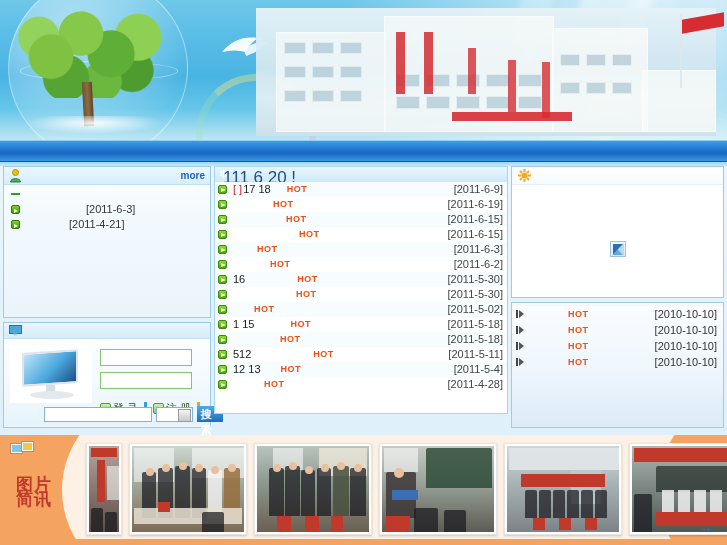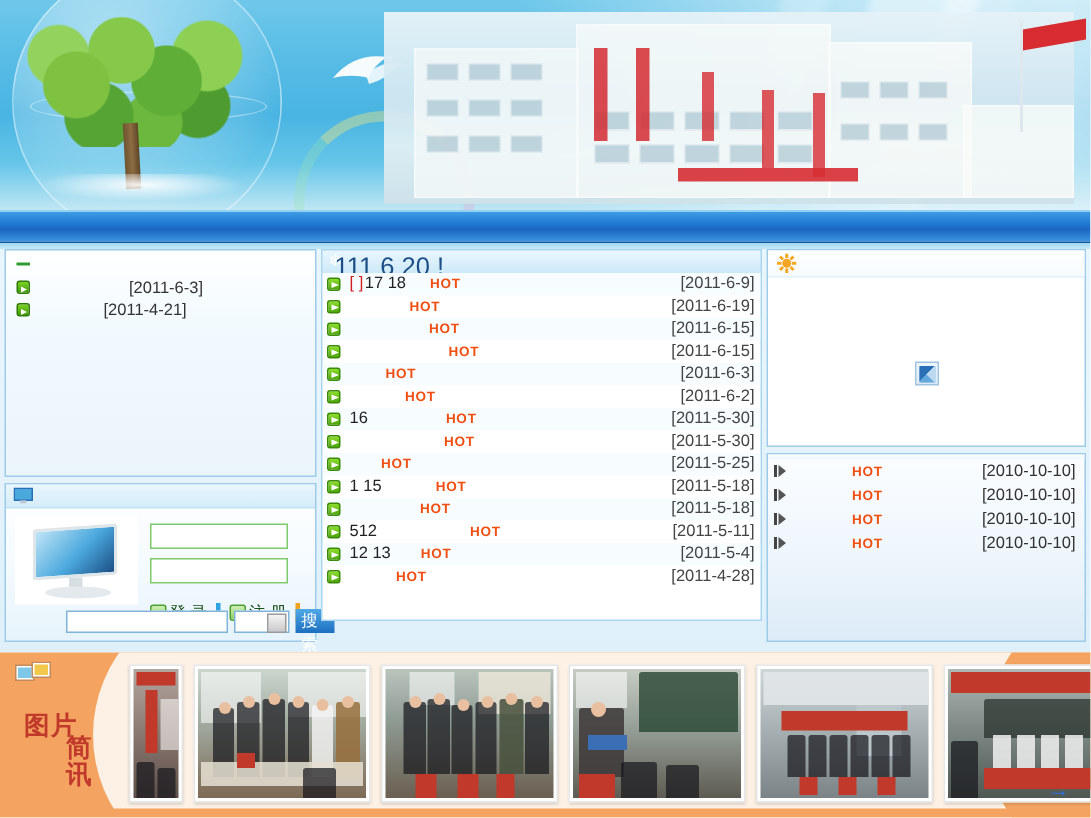--- a/index.html
+++ b/index.html
@@ -210,21 +210,21 @@
     width:44px; height:15px; border:1px solid #7fb4d8; background:#ffffff;
     position:relative;
   }
   .search-select:after{
     content:""; position:absolute; right:1px; top:1px; width:11px; height:11px;
     background:linear-gradient(180deg,#f4f4f4,#c9c9c9); border:1px solid #9a9a9a;
   }
   .search-btn{
     height:16px; padding:0 4px; line-height:16px;
     background:linear-gradient(180deg,#4fa9e6,#1d6fc0);
-    color:#ffffff; font-size:11px; font-weight:normal; cursor:pointer;
+    color:#ffffff; font-size:11px; font-weight:bold; cursor:pointer;
   }
 
   
   .col-center{ position:absolute; left:214px; top:0px; width:294px; height:268px; }
   .notice-strip{
     height:16px; position:relative;
     background:linear-gradient(180deg,#e9f7ff,#cde9f8);
     border:1px solid #a9d6ef; border-bottom:none;
   }
   .snow-ico{ position:absolute; left:4px; top:2px; width:12px; height:12px; color:#ffffff; font-size:11px; line-height:11px; }
@@ -340,21 +340,21 @@
   }
   .strip-ico{
     position:absolute; left:10px; top:6px; width:24px; height:16px;
   }
   .strip-label{
     position:absolute; left:16px; top:40px; width:48px;
     font-family:"DejaVu Serif","Liberation Serif",serif;
     font-weight:bold; font-size:17px; color:#c0392b;
     line-height:18px; letter-spacing:1px;
   }
-  .strip-label .l2{ display:block; margin-left:28px; margin-top:-3px; }
+  .strip-label .l2{ display:block; margin-left:0; margin-top:-3px; }
   .thumbs{
     position:absolute; left:86px; top:8px; display:flex; gap:7px; align-items:flex-start;
   }
   .thumb{
     width:118px; height:92px; background:#ffffff;
     border:1px solid #e6e6e6; padding:2px;
     box-shadow:0 1px 2px rgba(0,0,0,.18);
     position:relative; overflow:hidden; flex:0 0 auto;
   }
   .thumb.narrow{ width:36px; }
@@ -453,20 +453,27 @@
       <span class="nav-item"></span>
     </div>
   </div>
   <div class="nav-underline"></div>
 
   <div class="main">
 
     <div class="col-left">
 
       <div class="panel-l1">
+        <div class="panel-l1-hd">
+          <svg class="hd-ico-person" viewBox="0 0 13 14">
+            <circle cx="6.5" cy="3.5" r="3" fill="#f2c200" stroke="#b98f00"></circle>
+            <path d="M1.5 13 C1.5 8.5, 11.5 8.5, 11.5 13 Z" fill="#4caf50" stroke="#2e7d32"></path>
+          </svg>
+          <span class="more-link">more</span>
+        </div>
         <div class="panel-l1-body">
           <div class="l1-row">
             <span class="bullet-minus"></span>
             <span class="l1-title"></span>
             <span class="l1-date"></span>
           </div>
           <div class="l1-row">
             <span class="bullet-green"></span>
             <span class="l1-title"></span>
             <span class="l1-date" style="margin-left:60px;">[2011-6-3]</span>
@@ -571,21 +578,21 @@
           <div class="news-row">
             <span class="news-arrow"></span>
             <span class="nr-title" style="min-width: 59px; flex: 0 0 auto;"></span>
             <span class="tag-hot">HOT</span>
             <span class="nr-date">[2011-5-30]</span>
           </div>
           <div class="news-row">
             <span class="news-arrow"></span>
             <span class="nr-title" style="min-width: 17px; flex: 0 0 auto;"></span>
             <span class="tag-hot">HOT</span>
-            <span class="nr-date">[2011-5-25]</span>
+            <span class="nr-date">[2011-5-02]</span>
           </div>
           <div class="news-row">
             <span class="news-arrow"></span>
             <span class="nr-num">1 15</span>
             <span class="nr-title" style="min-width: 30px; flex: 0 0 auto;"></span>
             <span class="tag-hot">HOT</span>
             <span class="nr-date">[2011-5-18]</span>
           </div>
           <div class="news-row">
             <span class="news-arrow"></span>

